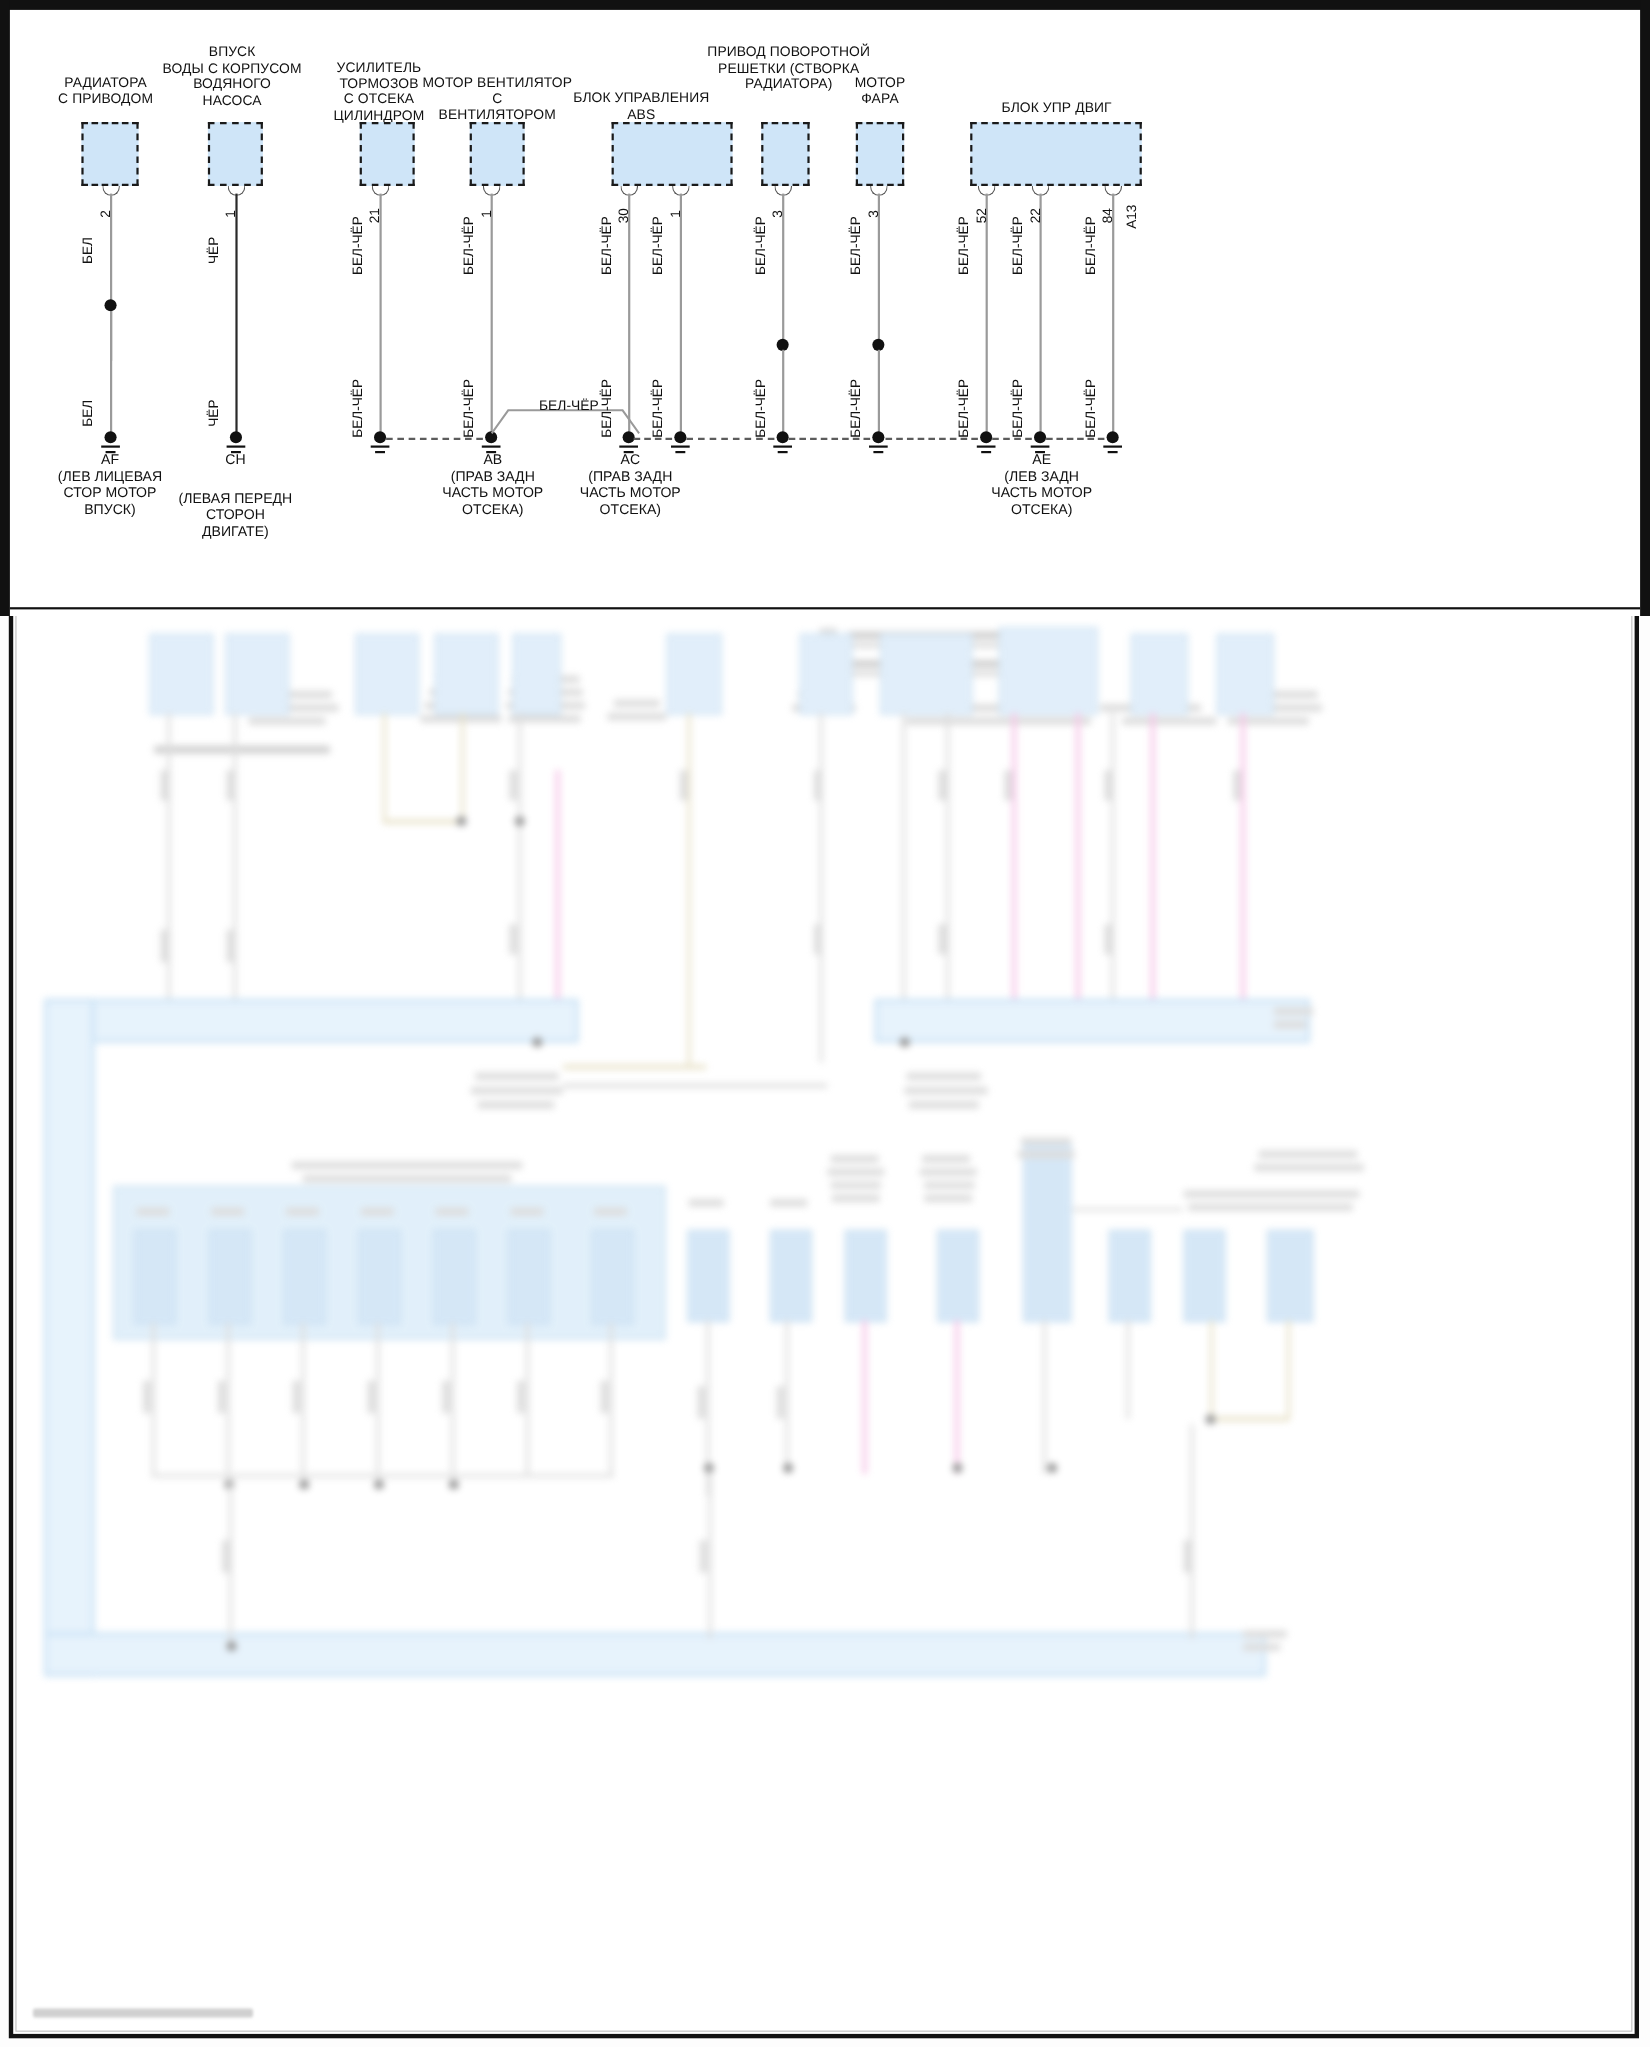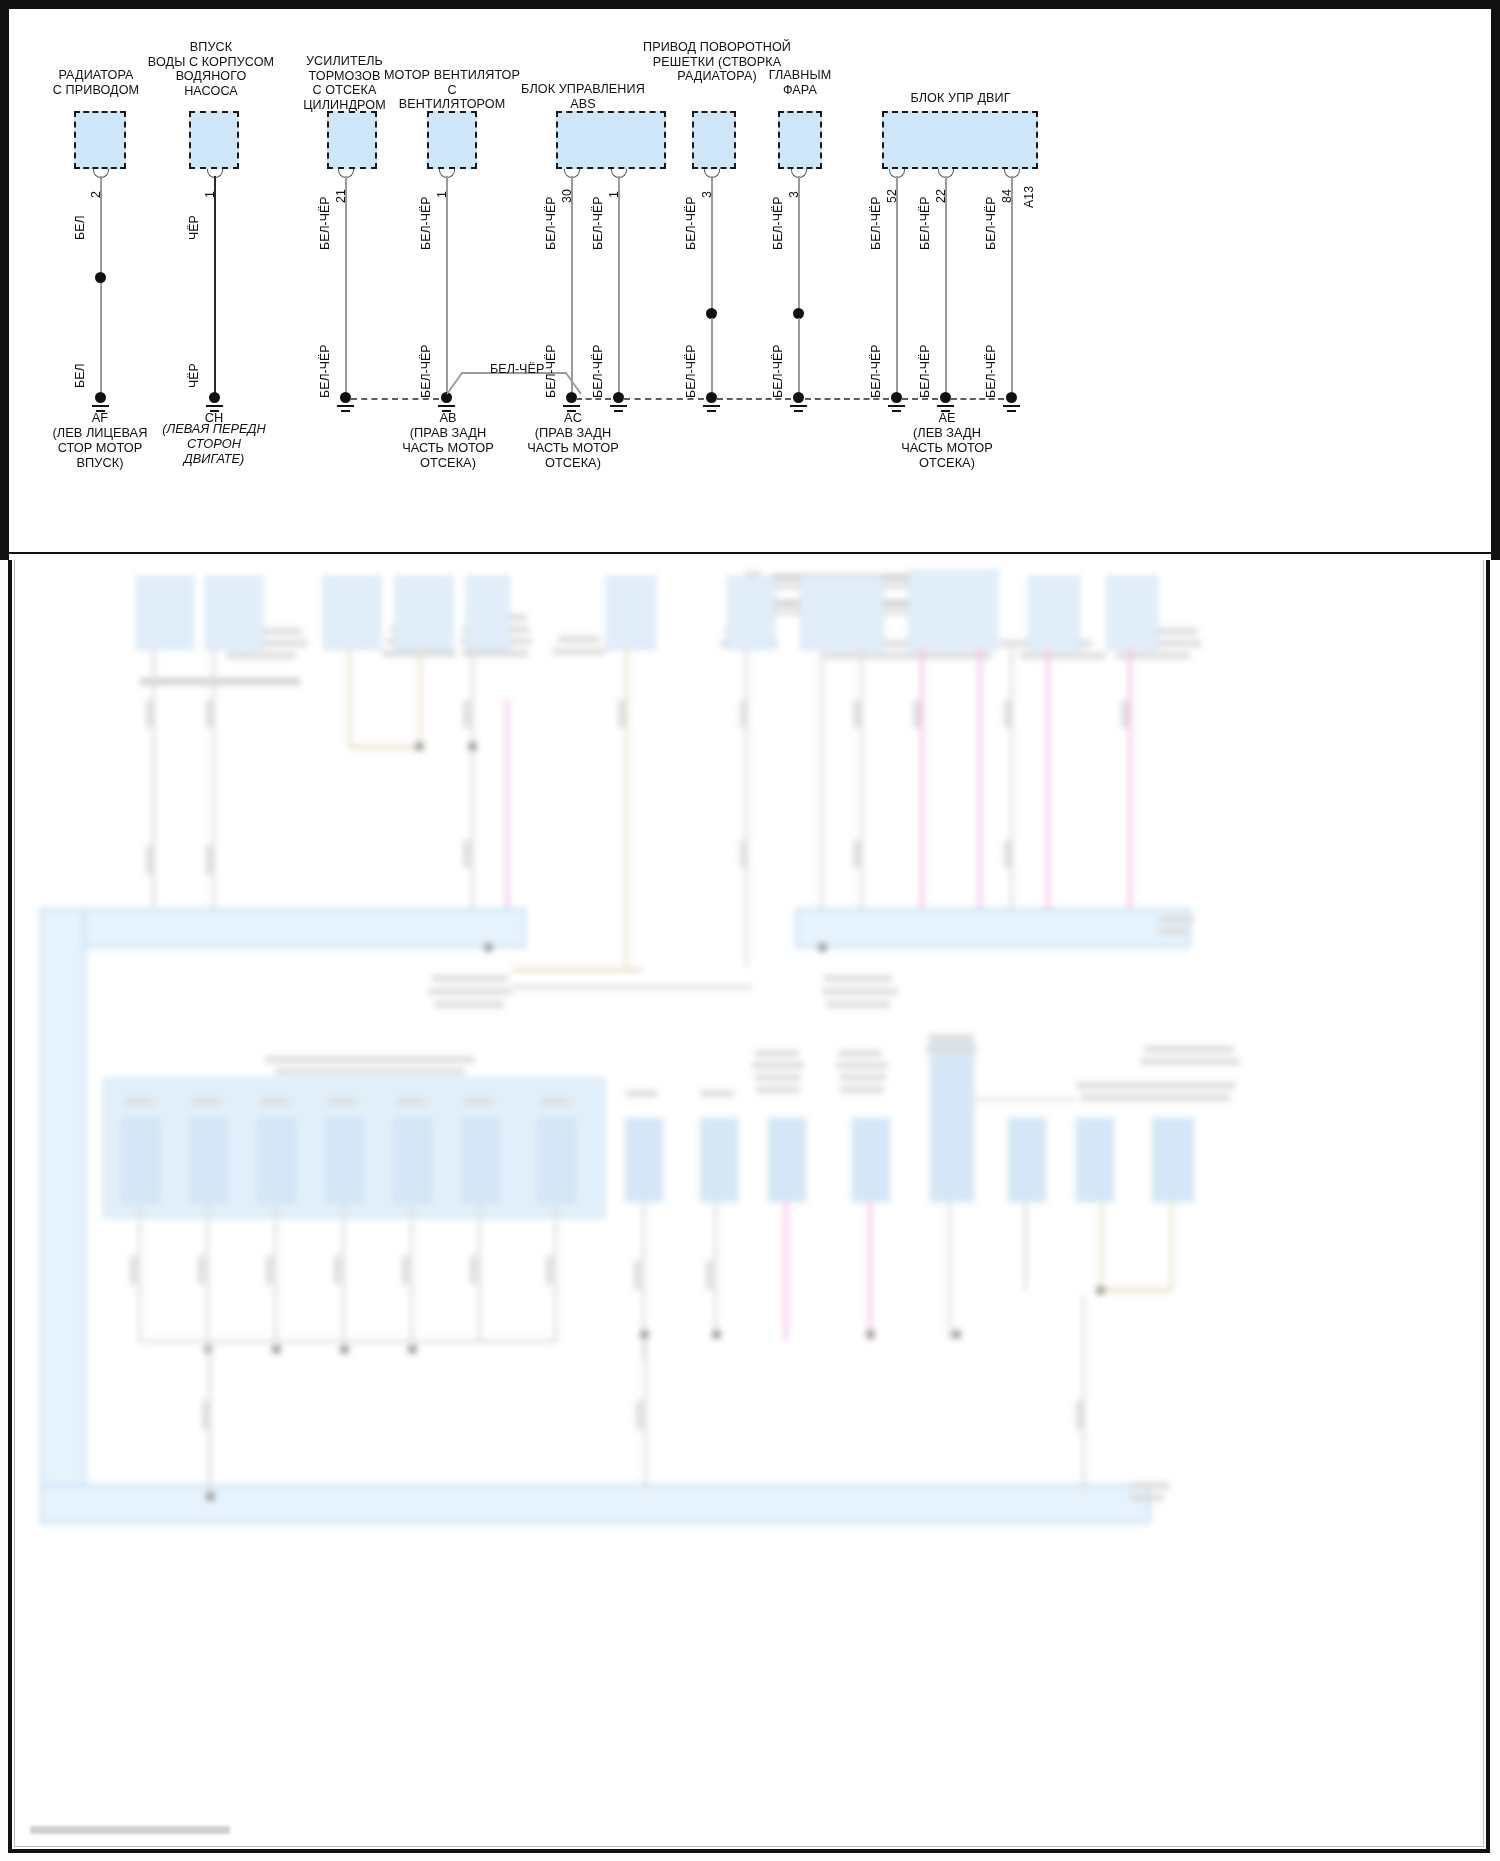--- a/index.html
+++ b/index.html
@@ -312,21 +312,21 @@
     <div class="pin" style="left:203px;top:198px;">1</div>
     <div class="vlabel" style="left:187px;top:240px;">ЧЁР</div>
     <div class="vlabel" style="left:187px;top:388px;">ЧЁР</div>
   </div>
   <div class="gnd" style="left:206px;top:392px;">
     <div class="d"></div>
     <div class="b1"></div>
     <div class="b2"></div>
   </div>
   <div class="gnd-name" style="left:134px;top:411px;width:160px;">CH</div>
-  <div class="gnd-name" style="left:134px;top:422px;width:160px;font-style:italic;">(ЛЕВАЯ ПЕРЕДН
+  <div class="gnd-name" style="left:134px;top:446px;width:160px;">(ЛЕВАЯ ПЕРЕДН
 СТОРОН
 ДВИГАТЕ)</div>
 
   <div class="comp">
     <div class="comp-title" style="left:272px;top:54px;width:145px;">УСИЛИТЕЛЬ
 ТОРМОЗОВ
 С ОТСЕКА
 ЦИЛИНДРОМ</div>
     <div class="comp-box" style="left:327px;top:111px;width:50px;height:58px;"></div>
     <div class="cap" style="left:338px;top:169px;"></div>
@@ -410,21 +410,21 @@
     <div class="wire" style="left:711px;top:318px;height:75px;"></div>
     <div class="vlabel" style="left:684px;top:398px;">БЕЛ-ЧЁР</div>
   </div>
   <div class="gnd" style="left:703px;top:392px;">
     <div class="d"></div>
     <div class="b1"></div>
     <div class="b2"></div>
   </div>
 
   <div class="comp">
-    <div class="comp-title" style="left:726px;top:68px;width:148px;">ГЛАВНЫМ
+    <div class="comp-title" style="left:726px;top:68px;width:148px;">МОТОР
 ФАРА</div>
     <div class="comp-box" style="left:778px;top:111px;width:44px;height:58px;"></div>
     <div class="cap" style="left:791px;top:169px;"></div>
     <div class="wire" style="left:798px;top:176px;height:138px;"></div>
     <div class="pin" style="left:787px;top:198px;">3</div>
     <div class="vlabel" style="left:771px;top:250px;">БЕЛ-ЧЁР</div>
     <div class="splice" style="left:793px;top:308px;"></div>
     <div class="wire" style="left:798px;top:318px;height:75px;"></div>
     <div class="vlabel" style="left:771px;top:398px;">БЕЛ-ЧЁР</div>
   </div>

